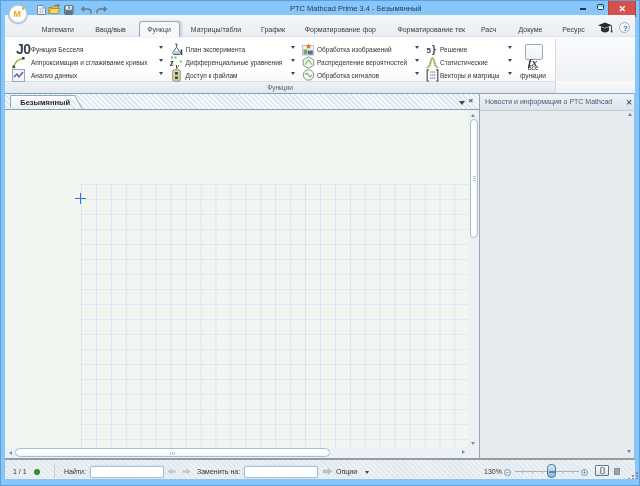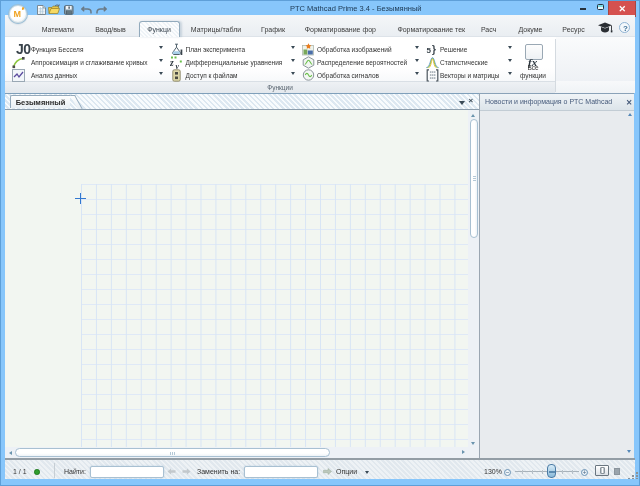--- a/index.html
+++ b/index.html
@@ -38,21 +38,21 @@
 .rbtn{position:absolute;height:13px;font-size:6.5px;color:#333;white-space:nowrap;}
 .rbtn .ic{position:absolute;left:0;top:0;width:13px;height:13px;}
 .rbtn .tx{position:absolute;top:0;line-height:13px;}
 .drop{position:absolute;top:3.5px;width:0;height:0;border-left:2.5px solid transparent;border-right:2.5px solid transparent;border-top:3.5px solid #3a4a56;}
 
 #docbar{position:absolute;left:5px;top:92.5px;width:475px;height:17.5px;
   background:repeating-linear-gradient(45deg,#f8fbfd 0 1.8px,#dde8f1 1.8px 3.6px);
   border-top:1.5px solid #7f9fba;border-bottom:1px solid #8c9dac;}
 #doctab{position:absolute;left:5px;top:1.3px;width:60px;height:13.7px;
   background:linear-gradient(#fdfefe,#e9eff4);border:1px solid #93a9bb;border-bottom:none;border-right:none;border-radius:2px 0 0 0;
-  font-size:7.5px;font-weight:bold;color:#2a2a2a;line-height:14px;text-align:center;z-index:2;}
+  font-size:7.5px;font-weight:bold;color:#2a2a2a;line-height:14px;text-align:right;z-index:2;}
 #doctabslant{position:absolute;left:65px;top:1.3px;width:5px;height:13.7px;
   background:linear-gradient(#fdfefe,#e9eff4);border-top:1px solid #93a9bb;border-right:1px solid #93a9bb;
   transform:skewX(29deg);transform-origin:0 0;z-index:1;}
 #dbtn1{position:absolute;left:453.5px;top:7px;}
 #dbtn1 i{display:block;width:0;height:0;border-left:3px solid transparent;border-right:3px solid transparent;border-top:4px solid #3a4a56;}
 #dbtnx{position:absolute;left:463.5px;top:2px;font-size:8px;color:#3a4a56;font-weight:bold;}
 
 #sheet{position:absolute;left:5px;top:110px;width:463px;height:337px;background:#f2f6f1;overflow:hidden;}
 #grid{position:absolute;left:75.6px;top:73.5px;width:388px;height:264px;
   background-image:linear-gradient(to right,#d8e5f5 1px,transparent 1px),linear-gradient(to bottom,#dfe9f7 1px,transparent 1px);

